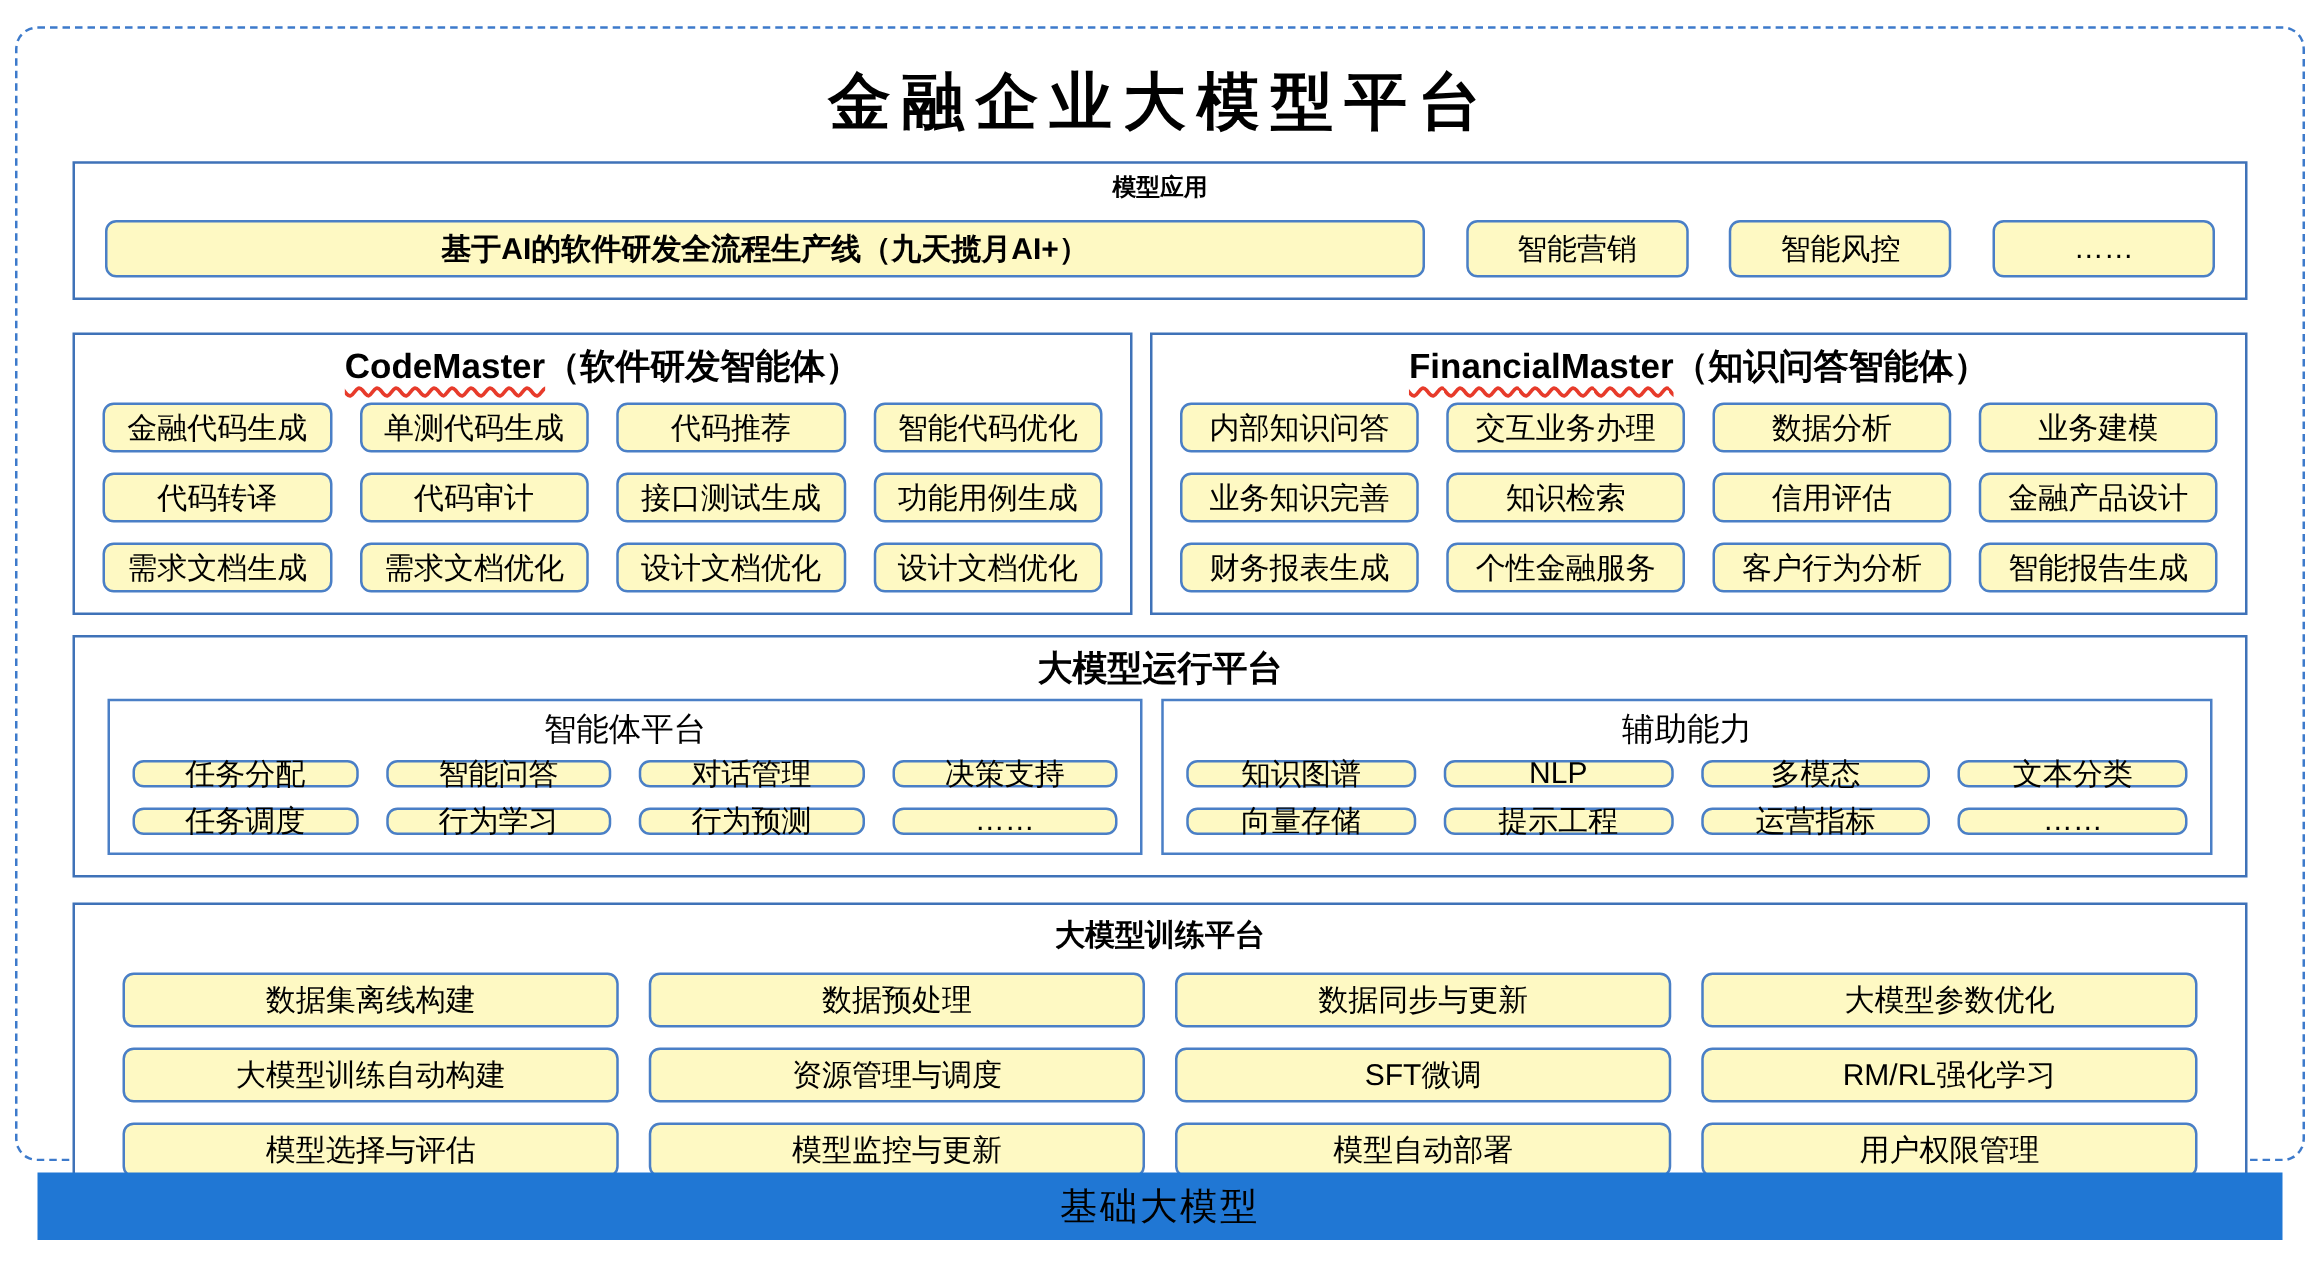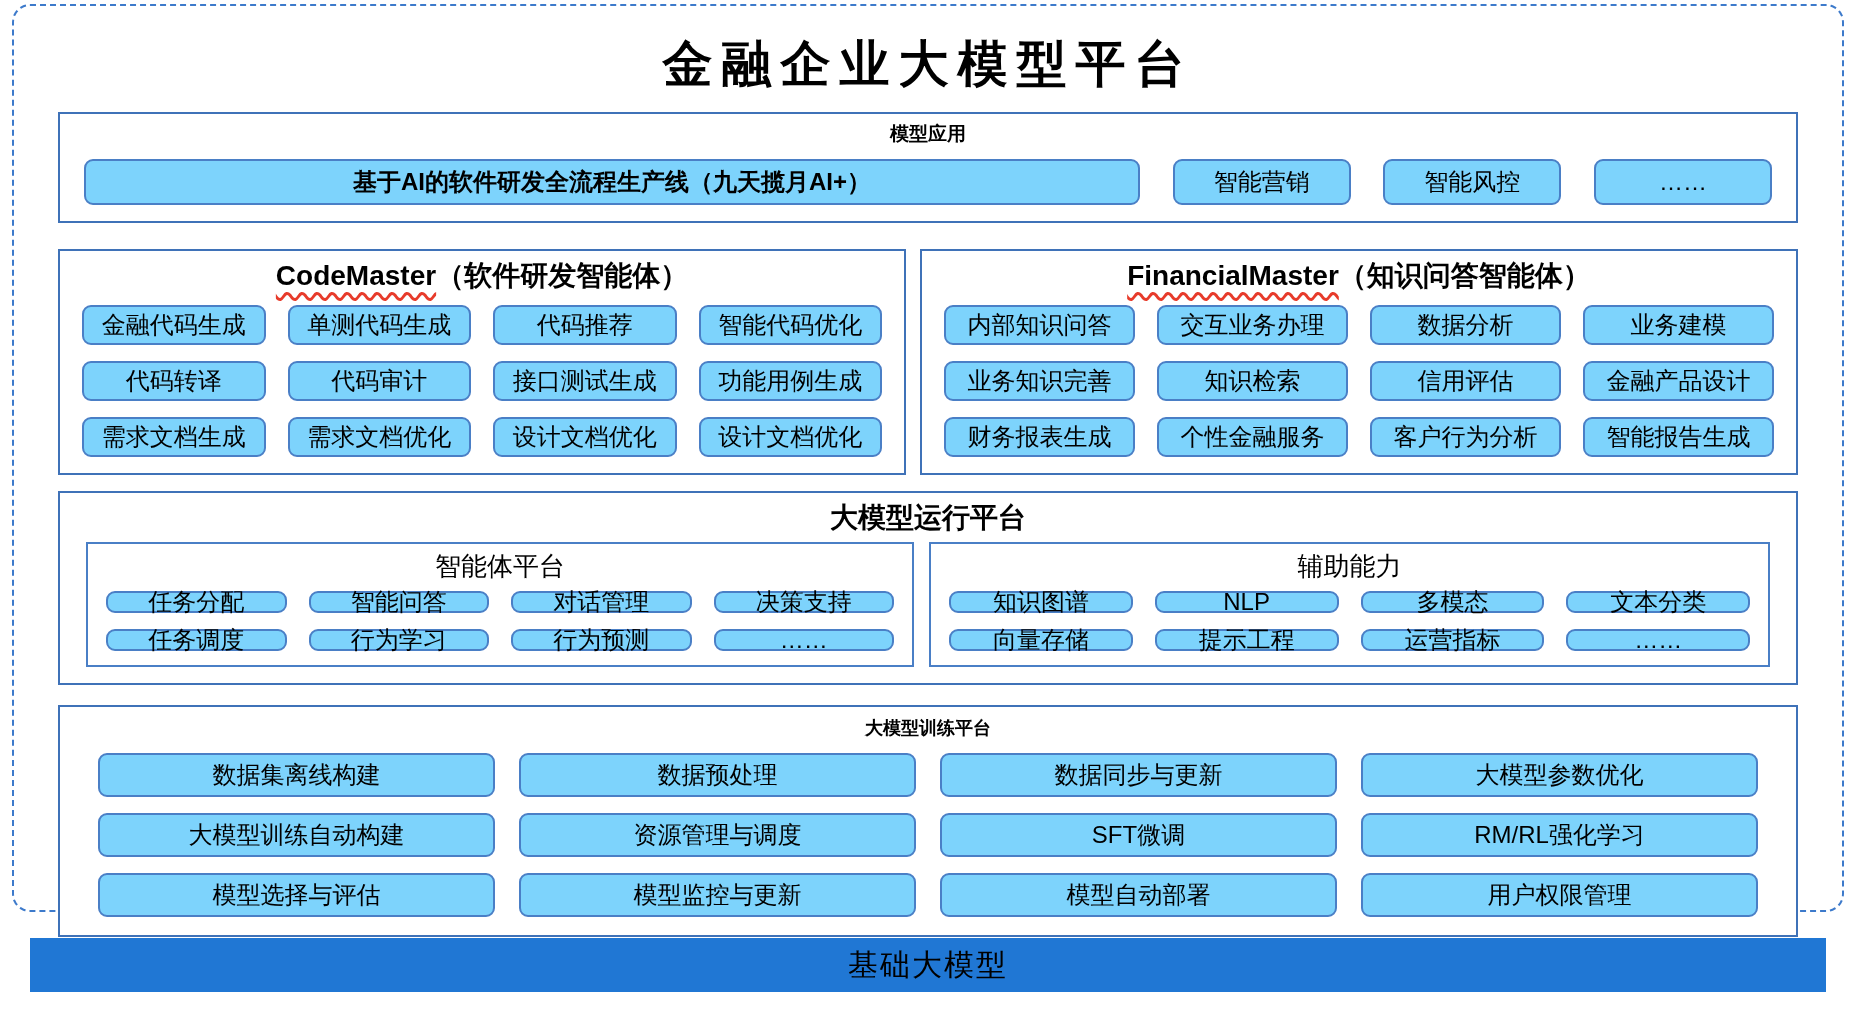--- a/index.html
+++ b/index.html
@@ -2,38 +2,38 @@
 <html><head>
 <meta charset="utf-8">
 <style>
   * { box-sizing: border-box; margin: 0; padding: 0; }
   html, body { background: #ffffff; }
   body { font-family: "Liberation Sans", "DejaVu Sans", sans-serif; color: #000; }
 
   .canvas { position: relative; width: 1856px; height: 1024px; background: #fff; overflow: hidden; }
 
   .dashed-frame {
-    position: absolute; top: 4px; left: 12px; width: 1832px; height: 908px;
+    position: absolute; top: 21px; left: 12px; width: 1832px; height: 908px;
     border: 2px dashed #3D7ACB; border-radius: 18px; background: #fff;
   }
 
   .main-title {
     margin-top: 24px; text-align: center;
     font-family: "DejaVu Serif", serif; font-weight: bold;
     font-size: 50px; letter-spacing: 9px; line-height: 1.35;
   }
 
   .sec { margin: 0 44px; border: 2px solid #3F72B8; background: #fff; }
 
   .sec-header { text-align: center; font-weight: bold; font-size: 19px; padding-top: 8px; line-height: 1.25; }
   .agent-header { font-size: 28px; line-height: 1.2; }
 
   
   .pill {
-    border: 2px solid #4A7FC6; border-radius: 9px; background: #7dd3fc;
+    border: 2px solid #4A7FC6; border-radius: 9px; background: #fef9c3;
     display: flex; align-items: center; justify-content: center;
     font-size: 24px; white-space: nowrap;
   }
 
   
   .sec-apps { margin-top: 14px; padding-bottom: 16px; }
   .apps-row { display: flex; justify-content: space-between; align-items: stretch; margin: 14px 24px 0; }
   .apps-row .pill { height: 46px; }
   .pill-featured { flex: 0 0 1056px; font-weight: bold; }
   .app-pill { flex: 0 0 178px; }
@@ -57,21 +57,21 @@
   .runtime-row { display: flex; gap: 15px; margin: 8px 26px 0; }
   .subbox { border: 2px solid #4A7FC6; background: #fff; }
   .subbox-left { flex: 0 0 828px; }
   .subbox-right { flex: 1 1 auto; }
   .subbox-header { text-align: center; font-size: 26px; font-weight: normal; padding-top: 6px; line-height: 1.25; }
   .subbox .grid4 { margin: 8px 18px 14px; row-gap: 16px; }
   .subbox .pill { height: 22px; }
 
   
   .sec-training { margin-top: 20px; padding-bottom: 18px; }
-  .sec-training .sec-header { font-size: 18px; padding-top: 10px; }
+  .sec-training .sec-header { font-size: 24px; padding-top: 10px; }
   .grid6 { display: grid; grid-template-columns: repeat(4, 1fr); column-gap: 24px; row-gap: 16px; margin: 14px 38px 0; }
   .grid6 .pill { height: 44px; }
 
   
   .base-bar {
     position: absolute; left: 30px; right: 30px; top: 938px; height: 54px;
     background: #2077D4; color: #000000;
     display: flex; align-items: center; justify-content: center;
     font-size: 30px; letter-spacing: 2px;
   }

